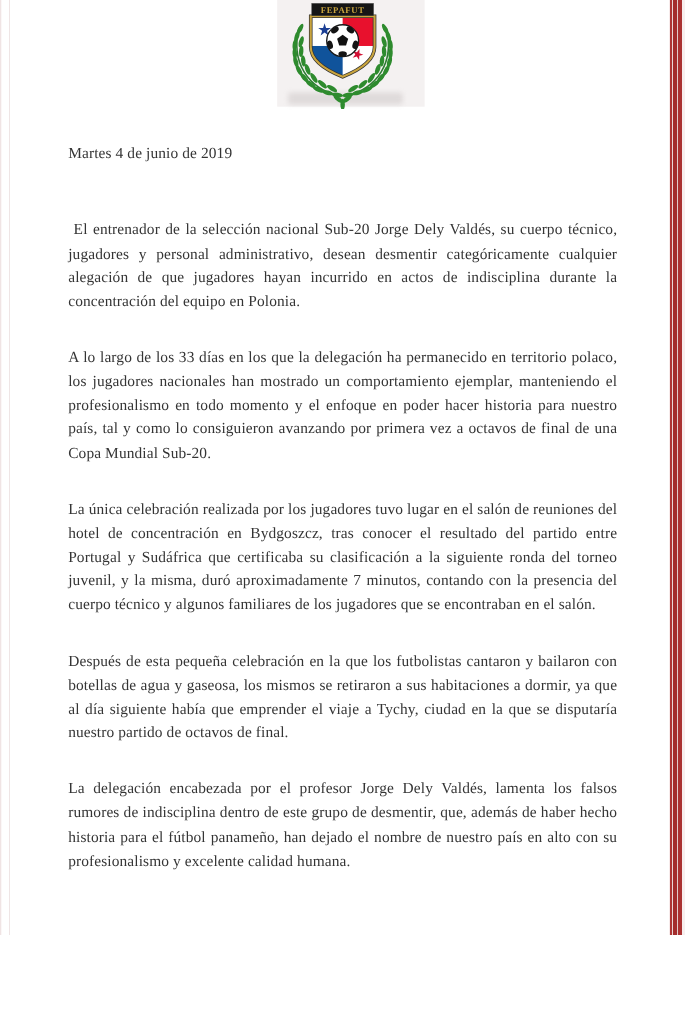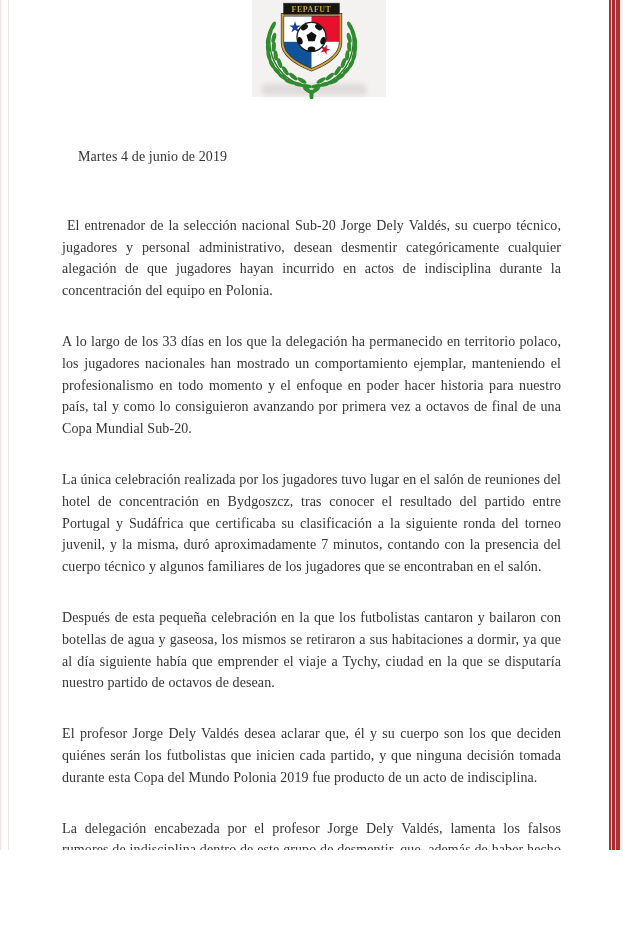--- a/index.html
+++ b/index.html
@@ -40,21 +40,21 @@
   }
   .crest .stem{stroke:#2e7d32;stroke-width:1.5;fill:none;}
   .content{
     position:absolute;left:62px;top:0;width:499px;
     padding-top:130px;
     font-size:14px;line-height:21.8px;
     letter-spacing:0.1px;
   }
   .date-line{
     text-align:left;
-    margin:16px;
+    margin:0;
   }
   .doc-title{
     text-align:center;
     font-size:15px;
     margin:4px 0 0 0;
   }
   .content p{
     margin:29px 0 0 0;
     text-align:justify;
   }
@@ -145,18 +145,17 @@
       <rect x="46" y="1" width="58" height="11.5" fill="#161616" stroke="#3a3a3a" stroke-width="0.5"></rect>
       <text x="75" y="10" text-anchor="middle" font-size="8.2" font-weight="bold" letter-spacing="0.6" fill="#c9a43e" font-family="Liberation Serif, DejaVu Serif, serif">FEPAFUT</text>
     </g>
   </svg>
 
   <div class="content">
     <div class="date-line">Martes 4 de junio de 2019</div>
     <p>&nbsp;El entrenador de la selección nacional Sub-20 Jorge Dely Valdés, su cuerpo técnico, jugadores y personal administrativo, desean desmentir categóricamente cualquier alegación de que jugadores hayan incurrido en actos de indisciplina durante la concentración del equipo en Polonia.</p>
     <p>A lo largo de los 33 días en los que la delegación ha permanecido en territorio polaco, los jugadores nacionales han mostrado un comportamiento ejemplar, manteniendo el profesionalismo en todo momento y el enfoque en poder hacer historia para nuestro país, tal y como lo consiguieron avanzando por primera vez a octavos de final de una Copa Mundial Sub-20.</p>
     <p>La única celebración realizada por los jugadores tuvo lugar en el salón de reuniones del hotel de concentración en Bydgoszcz, tras conocer el resultado del partido entre Portugal y Sudáfrica que certificaba su clasificación a la siguiente ronda del torneo juvenil, y la misma, duró aproximadamente 7 minutos, contando con la presencia del cuerpo técnico y algunos familiares de los jugadores que se encontraban en el salón.</p>
-    <p>Después de esta pequeña celebración en la que los futbolistas cantaron y bailaron con botellas de agua y gaseosa, los mismos se retiraron a sus habitaciones a dormir, ya que al día siguiente había que emprender el viaje a Tychy, ciudad en la que se disputaría nuestro partido de octavos de desean.</p>
-    <p>El profesor Jorge Dely Valdés desea aclarar que, él y su cuerpo son los que deciden quiénes serán los futbolistas que inicien cada partido, y que ninguna decisión tomada durante esta Copa del Mundo Polonia 2019 fue producto de un acto de indisciplina.</p>
+    <p>Después de esta pequeña celebración en la que los futbolistas cantaron y bailaron con botellas de agua y gaseosa, los mismos se retiraron a sus habitaciones a dormir, ya que al día siguiente había que emprender el viaje a Tychy, ciudad en la que se disputaría nuestro partido de octavos de final.</p>
     <p>La delegación encabezada por el profesor Jorge Dely Valdés, lamenta los falsos rumores de indisciplina dentro de este grupo de desmentir, que, además de haber hecho historia para el fútbol panameño, han dejado el nombre de nuestro país en alto con su profesionalismo y excelente calidad humana.</p>
   </div>
 
 </div>
 
 </body></html>

